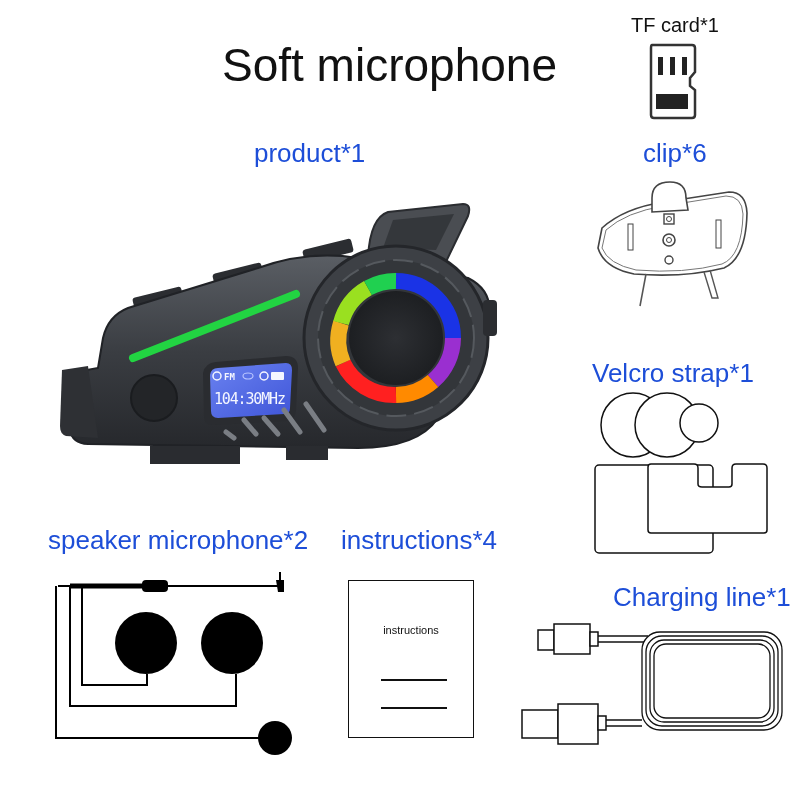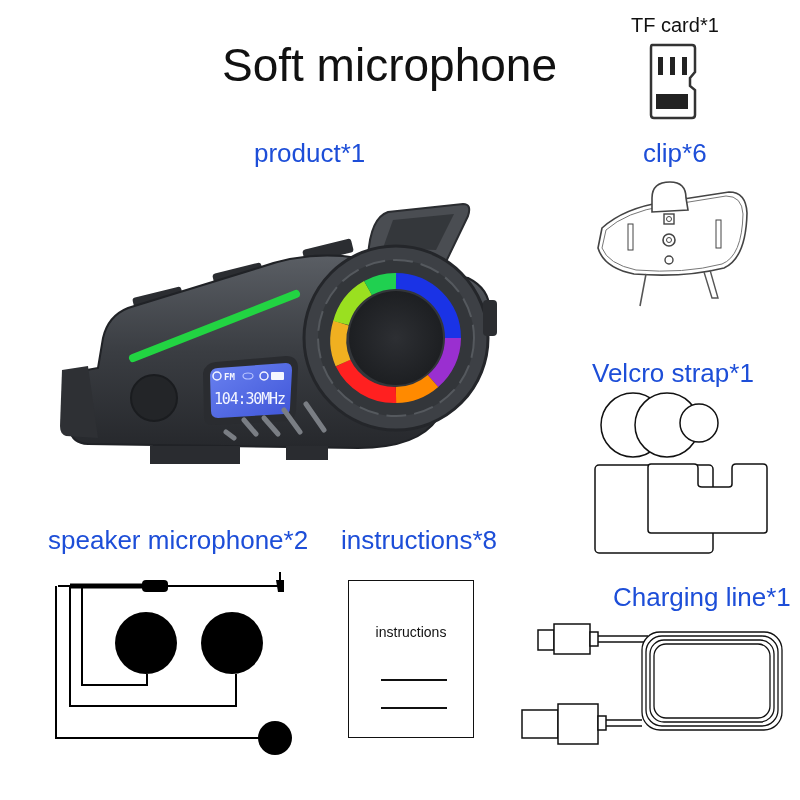--- a/index.html
+++ b/index.html
@@ -135,23 +135,23 @@
   </g>
   <path d="M20 16 H100" stroke="#000" stroke-width="5"></path>
   <rect x="92" y="10" width="26" height="12" rx="4" fill="#000"></rect>
   <path d="M226 10 L234 10 L234 22 L228 22 Z" fill="#000"></path>
   <line x1="230" y1="2" x2="230" y2="10" stroke="#000" stroke-width="2"></line>
   <circle cx="96" cy="73" r="31" fill="#000"></circle>
   <circle cx="182" cy="73" r="31" fill="#000"></circle>
   <circle cx="225" cy="168" r="17" fill="#000"></circle>
 </svg>
 
-<div class="abs label" style="left:341px; top:525px;">instructions*8</div>
+<div class="abs label" style="left:341px; top:525px;">instructions*4</div>
 <div class="abs" style="left:348px; top:580px; width:126px; height:158px; border:1.5px solid #111; box-sizing:border-box;">
-  <div class="abs" style="left:0; width:100%; top:43px; text-align:center; font-size:14px;">instructions</div>
+  <div class="abs" style="left:0; width:100%; top:43px; text-align:center; font-size:11px;">instructions</div>
   <div class="abs" style="left:32px; top:98px; width:66px; height:1.5px; background:#111;"></div>
   <div class="abs" style="left:32px; top:126px; width:66px; height:1.5px; background:#111;"></div>
 </div>
 
 <div class="abs label" style="left:589px; top:582px;margin-left:24px;">Charging line*1</div>
 <svg style="left:518px; top:620px;" width="270" height="130" viewBox="0 0 270 130">
   <g fill="#fff" stroke="#111" stroke-width="1.5">
     <rect x="20" y="10" width="16" height="20"></rect>
     <rect x="36" y="4" width="36" height="30"></rect>
     <rect x="72" y="12" width="8" height="14"></rect>

